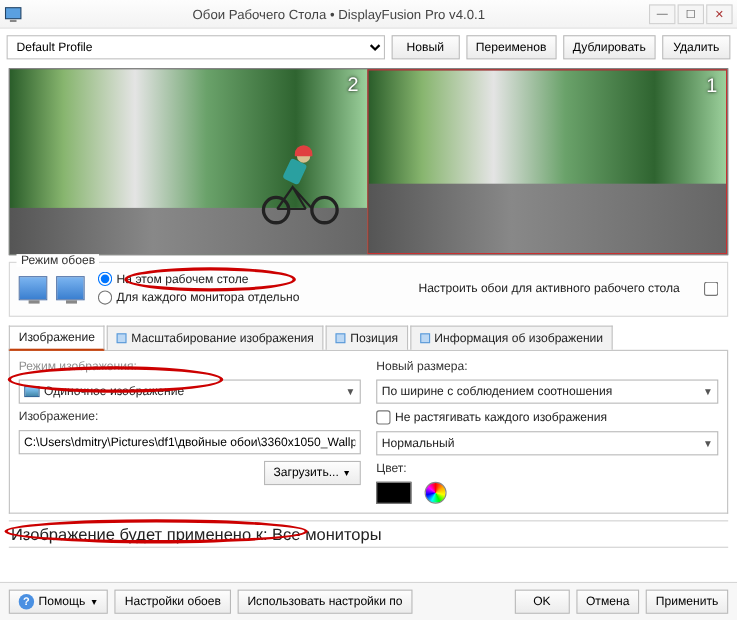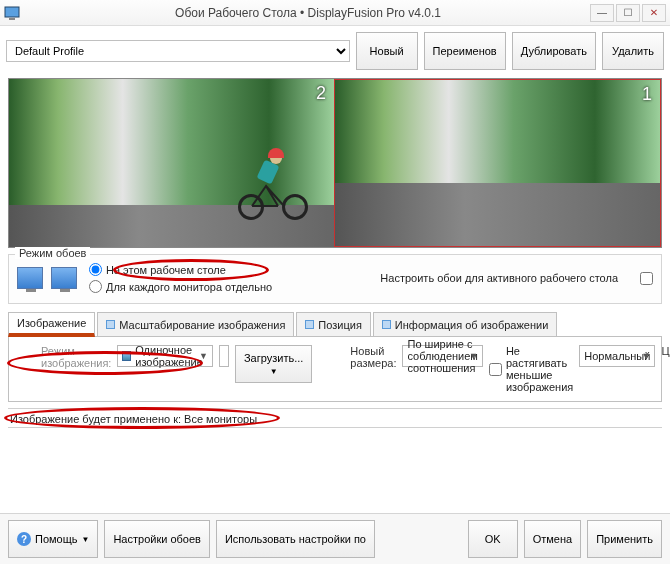--- a/index.html
+++ b/index.html
@@ -50,21 +50,21 @@
   }
   select.profile {
     flex: 1;
     height: 22px;
     border: 1px solid #c0c0c0;
     background:#fff;
     font-size:11px;
     padding: 2px 4px;
   }
   button.tb {
-    height: 38px;
+    height: 22px;
     min-width: 62px;
     border: 1px solid #b8b8b8;
     background: linear-gradient(#fdfdfd,#ececec);
     font-size: 11px;
     padding: 0 8px;
     cursor: pointer;
   }
   button.tb.small{min-width:50px;}
   .preview-area {
     margin: 2px 8px 6px 8px;
@@ -144,30 +144,30 @@
   .tab{
     padding:4px 8px;
     border:1px solid #c0c0c0;
     border-bottom:none;
     background:#f2f2f2;
     margin-right:2px;
     display:flex;align-items:center;gap:4px;
     cursor:pointer;
     font-size:11px;
   }
-  .tab.active{background:#fff;border-bottom:4px solid #c2410c;margin-bottom:-1px;}
+  .tab.active{background:#fff;border-bottom:2px solid #c2410c;margin-bottom:-1px;}
   .tab .sq{width:9px;height:9px;border:1px solid #5a9ad8;background:#bcd8f4;}
   .tabbody{
     margin:0 8px 6px 8px;
     border:1px solid #c0c0c0;border-top:none;
     padding:8px;
     display:flex;
     gap:14px;
   }
-  .col{flex:1;display:flex;flex-direction:row;gap:6px;margin-left:24px;}
+  .col{flex:1;display:flex;flex-direction:column;gap:6px;}
   .lbl{font-size:11px;color:#333;}
   .combo{
     height:22px;border:1px solid #b8b8b8;background:#fff;
     display:flex;align-items:center;padding:0 4px;
     position:relative;
   }
   .combo .arr{position:absolute;right:4px;font-size:9px;color:#555;}
   .combo .ico{width:14px;height:10px;background:linear-gradient(#8cf,#48a);margin-right:4px;border:1px solid #369;}
   input.txt{
     height:22px;border:1px solid #b8b8b8;padding:2px 4px;
@@ -175,21 +175,21 @@
   }
   .load-row{display:flex;justify-content:flex-end;}
   .swatch{width:32px;height:20px;border:1px solid #888;}
   .swatch.black{background:#000;}
   .swatch.rainbow{
     background:conic-gradient(red,orange,yellow,lime,cyan,blue,magenta,red);
     border-radius:50%;margin-left:6px;width:20px;height:20px;
   }
   .color-row{display:flex;align-items:center;gap:6px;}
   .divider{height:1px;background:#d0d0d0;margin:2px 8px;}
-  .applyline{margin:4px 10px 2px 10px;font-size:11px;}
+  .applyline{margin:4px 10px 2px 10px;font-size:15px;}
   .bottombar{
     position:absolute;left:0;right:0;bottom:0;
     padding:6px 8px;
     display:flex;gap:6px;align-items:center;
     border-top:1px solid #d5d5d5;
     background:#f7f7f7;
   }
   .help-ico{width:14px;height:14px;border-radius:50%;background:#4a90e2;color:#fff;display:flex;align-items:center;justify-content:center;font-weight:bold;font-size:10px;}
   .spacer{flex:1;}
   .annot{
@@ -292,34 +292,35 @@
 </div>
 
 <div class="tabbody" style="position:relative;">
   <div class="col">
     <span class="lbl" style="opacity:.55">Режим изображения:</span>
     <div class="combo">
       <span class="ico"></span>
       <span>Одиночное изображение</span>
       <span class="arr">▼</span>
     </div>
+    <span class="lbl">Изображение:</span>
     <input class="txt" value="C:\Users\dmitry\Pictures\df1\двойные обои\3360x1050_Wallpaper.jpg" style="">
     <div class="load-row">
       <button class="tb"><span>Загрузить...</span> <span style="font-size:8px;">▼</span></button>
     </div>
   </div>
   <div class="col">
     <span class="lbl">Новый размера:</span>
     <div class="combo">
       <span>По ширине с соблюдением соотношения</span>
       <span class="arr">▼</span>
     </div>
     <label class="radio-row">
       <input type="checkbox" style="">
-      <span>Не растягивать меньшие изображения</span>
+      <span>Не растягивать каждого изображения</span>
     </label>
     <div class="combo">
       <span>Нормальный</span>
       <span class="arr">▼</span>
     </div>
     <span class="lbl">Цвет:</span>
     <div class="color-row">
       <div class="swatch black"></div>
       <div class="swatch rainbow"></div>
     </div>

